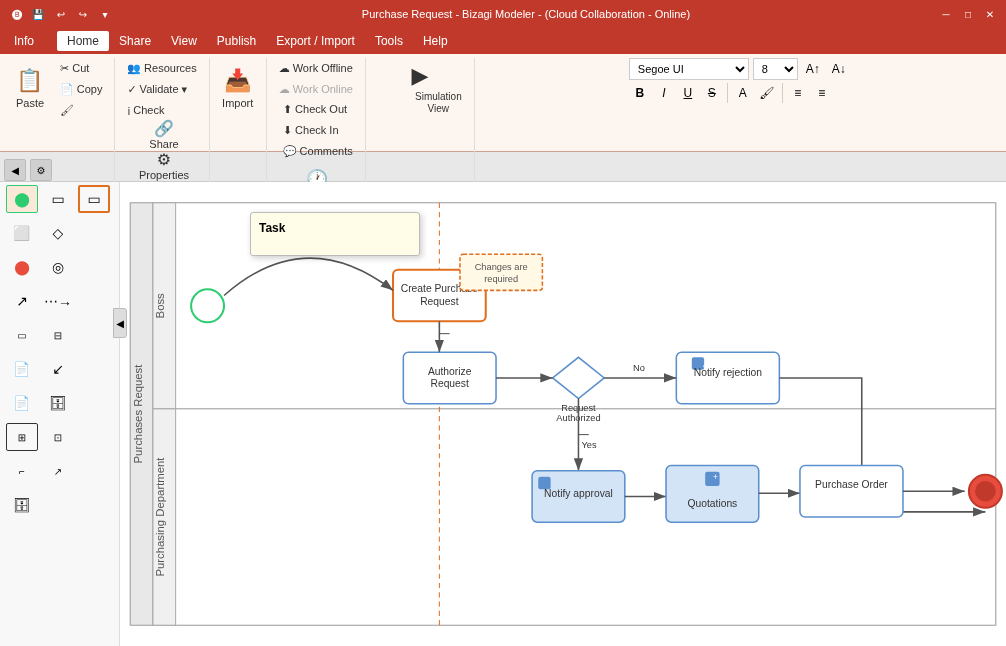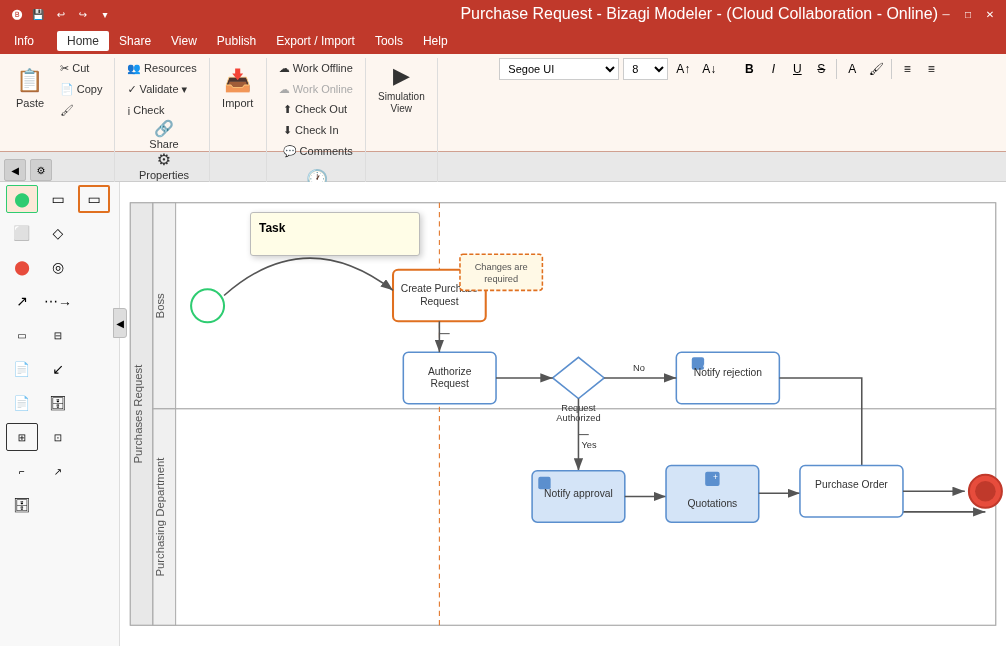--- a/index.html
+++ b/index.html
@@ -8,21 +8,21 @@
     
     #title-bar {
       height: 28px;
       background: #c0392b;
       display: flex;
       align-items: center;
       justify-content: space-between;
       padding: 0 8px;
       color: white;
     }
-    #title-bar .title-text { font-size: 16px; flex: 1; text-align: right; }
+    #title-bar .title-text { font-size: 11px; flex: 1; text-align: center; }
     #title-icons { display: flex; gap: 6px; align-items: center; }
     .win-icon { width: 16px; height: 16px; display: flex; align-items: center; justify-content: center; font-size: 10px; cursor: pointer; }
     .quick-access { display: flex; gap: 4px; align-items: center; }
     .qa-btn { width: 18px; height: 18px; display: flex; align-items: center; justify-content: center; color: white; font-size: 10px; cursor: pointer; }
 
     
     #menu-bar {
       height: 26px;
       background: #c0392b;
       display: flex;
@@ -391,28 +391,28 @@
           <span style="font-size:10px; text-align:center;">Revisions<br>history</span>
         </div>
       </div>
       <div class="ribbon-group-label">Diagram</div>
     </div>
 
     <div class="ribbon-group">
       <div class="ribbon-group-buttons">
         <div class="ribbon-btn-large">
           <span class="btn-icon">▶</span>
-          <span style="font-size:10px; text-align:center;">Simulation<br>View</span>
+          <span style="font-size:10px; text-align:center;margin-left:37px;">Simulation<br>View</span>
         </div>
       </div>
       <div class="ribbon-group-label"></div>
     </div>
 
     <div class="ribbon-group" style="flex:1;">
-      <div class="ribbon-group-buttons" style="flex-direction:row; gap:2px; align-items:flex-start;">
+      <div class="ribbon-group-buttons" style="flex-direction:column; gap:2px; align-items:flex-start;">
         <div id="formatting-bar">
           <select class="format-select">
             <option>Segoe UI</option>
           </select>
           <select class="format-select-sm">
             <option>8</option>
           </select>
           <button class="format-btn">A↑</button>
           <button class="format-btn">A↓</button>
         </div>

